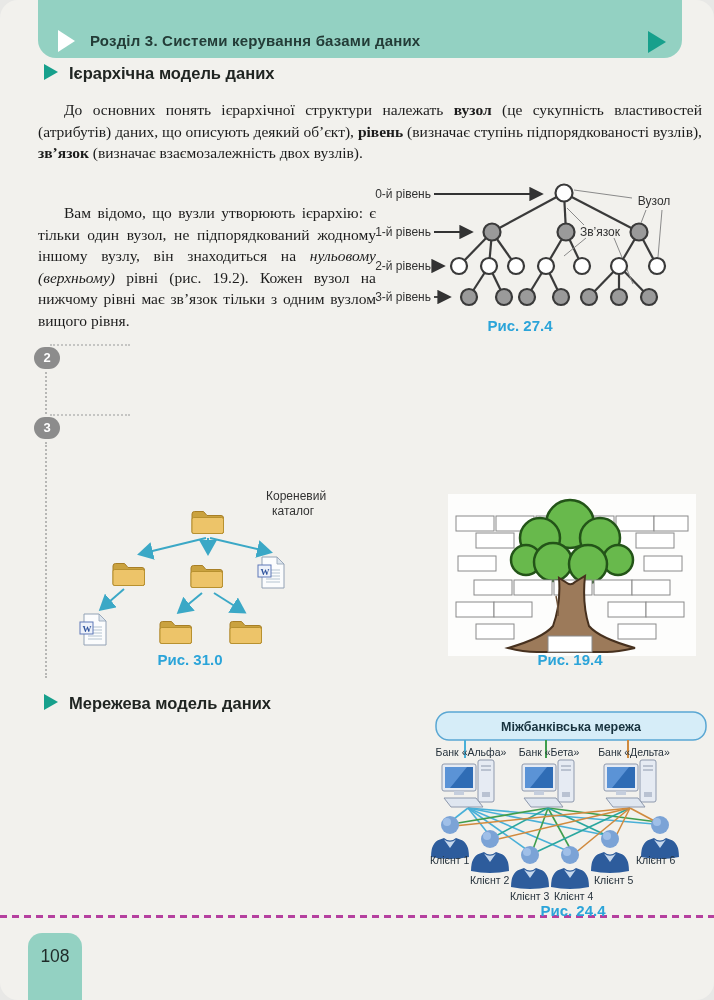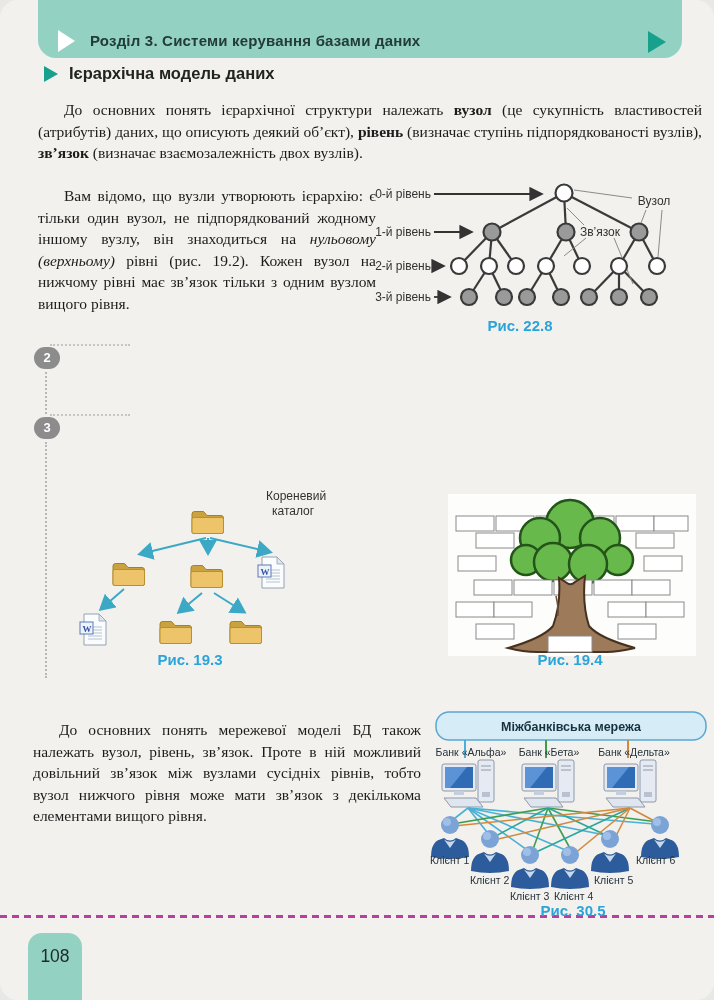--- a/index.html
+++ b/index.html
@@ -7,21 +7,21 @@
         font-family:"Liberation Serif", serif;color:#1c1c1c;border-radius:18px;}
   
   .banner{position:absolute;left:38px;top:-24px;width:644px;height:82px;background:#93d1c2;border-radius:18px;}
   .banner .tri-white{position:absolute;left:20px;top:54px;width:0;height:0;
       border-left:17px solid #ffffff;border-top:11px solid transparent;border-bottom:11px solid transparent;}
   .banner .title{position:absolute;left:52px;top:56px;font-family:"Liberation Sans",sans-serif;
       font-weight:bold;font-size:15px;color:#233c37;letter-spacing:.2px;}
   .banner .tri-teal{position:absolute;right:16px;top:55px;width:0;height:0;
       border-left:18px solid #17a08c;border-top:11px solid transparent;border-bottom:11px solid transparent;}
   
-  .sec-head{position:absolute;display:flex;align-items:center;font-family:"Liberation Sans",sans-serif;
+  .sec-head{position:absolute;display:flex;font-family:"Liberation Sans",sans-serif;
       font-weight:bold;font-size:16.5px;color:#202522;}
   .sec-head .tri{width:0;height:0;border-left:14px solid #17a08c;border-top:8px solid transparent;
       border-bottom:8px solid transparent;margin-right:11px;}
   
   .para{position:absolute;text-align:justify;font-size:15.5px;line-height:21.5px;font-family:Liberation Serif, serif;}
   .para p{margin:0;text-indent:26px;}
   .bold{font-weight:bold;}
   .ital{font-style:italic;}
   
   .badge{position:absolute;width:26px;height:22px;background:#8c8c8c;border-radius:11px;
@@ -62,21 +62,21 @@
 
   <div class="sec-head" style="left:44px;top:64px;">
     <span class="tri"></span>
     <span>Ієрархічна модель даних</span>
   </div>
 
   <div class="para" style="left:38px;top:99px;width:664px;">
     <p><span>До основних понять ієрархічної структури належать </span><span class="bold">вузол</span><span> (це сукупність властивостей (атрибутів) даних, що описують деякий об’єкт), </span><span class="bold">рівень</span><span> (визначає ступінь підпорядкованості вузлів), </span><span class="bold">зв’язок</span><span> (визначає взаємозалежність двох вузлів).</span></p>
   </div>
 
-  <div class="para" style="left:38px;top:185px;width:338px;">
+  <div class="para" style="left:38px;top:202px;width:338px;">
     <p><span>Вам відомо, що вузли утворюють ієрархію: є тільки один вузол, не підпорядкований жодному іншому вузлу, він знаходиться на </span><span class="ital">нульовому (верхньому)</span><span> рівні (рис. 19.2). Кожен вузол на нижчому рівні має зв’язок тільки з одним вузлом вищого рівня.</span></p>
   </div>
 
   <svg style="position:absolute;left:374px;top:172px;" width="336" height="140" viewBox="0 0 336 140">
     <defs>
       <marker id="arr" markerWidth="9" markerHeight="8" refX="7" refY="4" orient="auto">
         <path d="M0 0 L8 4 L0 8 Z" fill="#333333"></path>
       </marker>
     </defs>
 
@@ -142,21 +142,21 @@
           <circle cx="153" cy="125" r="8"></circle>
         <circle cx="187" cy="125" r="8"></circle>
           <circle cx="215" cy="125" r="8"></circle>
           <circle cx="245" cy="125" r="8"></circle>
           <circle cx="275" cy="125" r="8"></circle>
       </g>
     </g>
     <text class="fig-label" x="280" y="33" text-anchor="middle">Вузол</text>
     <text class="fig-label" x="226" y="64" text-anchor="middle">Зв’язок</text>
   </svg>
-  <div class="caption" style="left:465px;top:317px;width:110px;">Рис. 22.8</div>
+  <div class="caption" style="left:465px;top:317px;width:110px;">Рис. 27.4</div>
 
   <div class="dot-h" style="left:50px;top:344px;width:80px;"></div>
   <div class="badge" style="left:34px;top:347px;">2</div>
   <div class="dot-v" style="left:45px;top:372px;height:42px;"></div>
 
   <div class="dot-h" style="left:50px;top:414px;width:80px;"></div>
   <div class="badge" style="left:34px;top:417px;">3</div>
   <div class="dot-v" style="left:45px;top:442px;height:236px;"></div>
 
   <svg style="position:absolute;left:58px;top:486px;" width="322" height="168" viewBox="0 0 322 168">
@@ -193,21 +193,21 @@
       <line x1="156" y1="107" x2="186" y2="126" marker-end="url(#arrT)"></line>
     </g>
     <use href="#folder" x="132" y="20"></use>
     <use href="#folder" x="53" y="72"></use>
     <use href="#folder" x="131" y="74"></use>
     <use href="#wdoc" x="200" y="70"></use>
     <use href="#wdoc" x="22" y="127"></use>
     <use href="#folder" x="100" y="130"></use>
     <use href="#folder" x="170" y="130"></use>
   </svg>
-  <div class="caption" style="left:125px;top:651px;width:130px;">Рис. 19.3</div>
+  <div class="caption" style="left:125px;top:651px;width:130px;">Рис. 31.0</div>
 
   <div class="fig194-bg"></div>
   <svg style="position:absolute;left:448px;top:496px;" width="248" height="158" viewBox="0 0 248 158">
     <g fill="#ffffff" stroke="#8a8a8a" stroke-width="1">
       <rect x="8" y="20" width="38" height="15"></rect>
         <rect x="48" y="20" width="38" height="15"></rect>
         <rect x="88" y="20" width="38" height="15"></rect>
       <rect x="128" y="20" width="38" height="15"></rect>
         <rect x="168" y="20" width="38" height="15"></rect>
         <rect x="206" y="20" width="34" height="15"></rect>
@@ -239,23 +239,26 @@
         <rect x="170" y="128" width="38" height="15"></rect>
     </g>
     <g>
       <path d="M60 152 q35-10 45-22 q8-22 6-48 l8 5 q4 3 8-1 l10-6 q-3 28 4 50 q10 12 46 22 q-18 4-28 4 l-70 0 q-14 0-29-4 Z" fill="#9c7a5a" stroke="#46301e" stroke-width="2"></path>
       <path d="M108 100 q3 14 2 20" fill="none" stroke="#6e5238" stroke-width="1.5"></path>
     </g>
     <rect x="100" y="140" width="44" height="16" fill="#ffffff" stroke="#8a8a8a" stroke-width="1"></rect>
   </svg>
   <div class="caption" style="left:500px;top:651px;width:140px;">Рис. 19.4</div>
 
+  <div class="sec-head" style="left:44px;top:694px;">
+    <span class="tri"></span>
+    <span>Мережева модель даних</span>
+  </div>
 
   <div class="para" style="left:33px;top:719px;width:388px;">
-    <p>До основних понять мережевої моделі БД також належать вузол, рівень, зв’язок. Проте в ній можливий довільний зв’язок між вузлами сусідніх рівнів, тобто вузол нижчого рівня може мати зв’язок з декількома елементами вищого рівня.</p>
   </div>
 
   <svg style="position:absolute;left:428px;top:708px;" width="286" height="202" viewBox="0 0 286 202">
     <defs>
       <g id="pc">
         <rect x="36" y="0" width="16" height="42" rx="2" fill="#e6ebf3" stroke="#8e99ad"></rect>
         <line x1="39" y1="6" x2="49" y2="6" stroke="#8e99ad"></line>
           <line x1="39" y1="10" x2="49" y2="10" stroke="#8e99ad"></line>
         <rect x="40" y="32" width="8" height="5" fill="#b9c2d2"></rect>
         <rect x="0" y="4" width="34" height="27" rx="2" fill="#e6ebf3" stroke="#8e99ad"></rect>
@@ -322,19 +325,19 @@
     <use href="#person" x="210" y="106"></use>
     <text class="client-label" x="2" y="156">Клієнт 1</text>
     <text class="client-label" x="42" y="176">Клієнт 2</text>
     <text class="client-label" x="82" y="192">Клієнт 3</text>
     <text class="client-label" x="126" y="192">Клієнт 4</text>
     <text class="client-label" x="166" y="176">Клієнт 5</text>
     <text class="client-label" x="208" y="156">Клієнт 6</text>
   </svg>
 
   <div class="dash-line"></div>
-  <div class="caption" style="left:513px;top:902px;width:120px;z-index:3;">Рис. 30.5</div>
+  <div class="caption" style="left:513px;top:902px;width:120px;z-index:3;">Рис. 24.4</div>
 
   <div class="page-badge">
     <span>108</span>
   </div>
 
 </div>
 
 </body></html>

